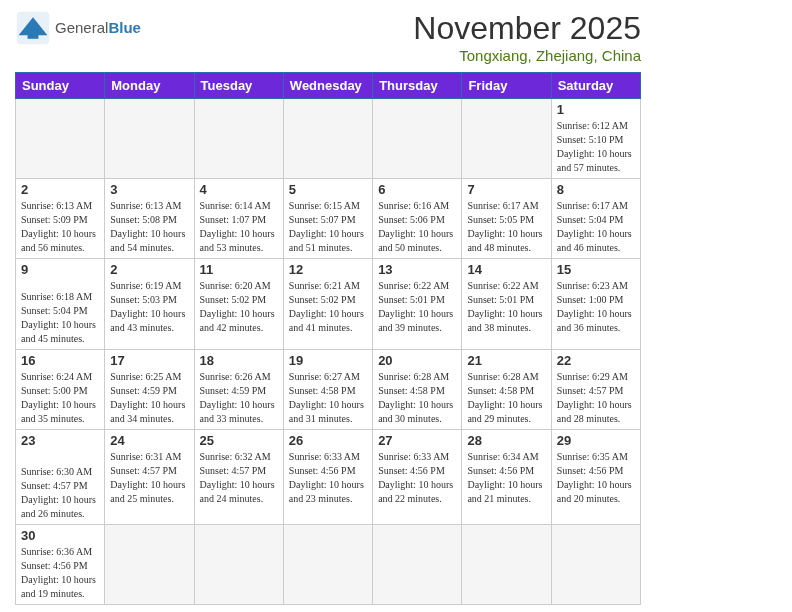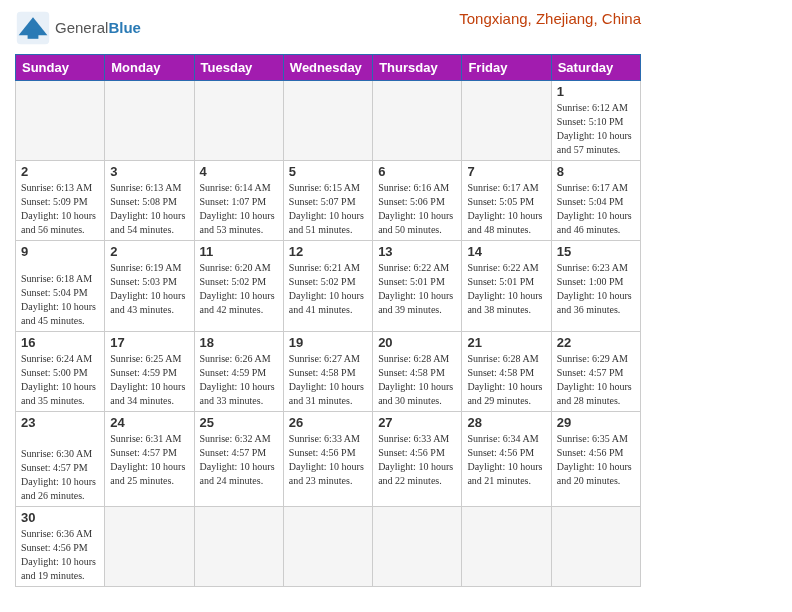--- a/index.html
+++ b/index.html
@@ -6,23 +6,23 @@
     body { font-family: Arial, sans-serif; background: #fff; width: 792px; min-height: 612px; }
     .page { width: 656px; padding: 10px 15px; }
     .header { display: flex; justify-content: space-between; align-items: flex-start; margin-bottom: 8px; }
     .logo { display: flex; align-items: center; gap: 4px; }
     .logo-text { font-size: 15px; line-height: 1.1; }
     .logo-text .general { color: #555; font-weight: normal; }
     .logo-text .blue { color: #2a7ab5; font-weight: bold; }
     .logo-icon { width: 36px; height: 36px; }
     .title-block { text-align: right; }
     .month-title { font-size: 32px; color: #333; font-weight: normal; }
-    .subtitle { font-size: 15px; color: #c2410c; }
+    .subtitle { font-size: 15px; color: #4d7c0f; }
     .calendar { width: 100%; border-collapse: collapse; border: 1px solid #ccc; }
-    .calendar th { background: #a21caf; color: #fff; text-align: left; padding: 5px 6px; font-size: 13px; font-weight: bold; border: 1px solid #2a6aaf; }
+    .calendar th { background: #6d28d9; color: #fff; text-align: left; padding: 5px 6px; font-size: 13px; font-weight: bold; border: 1px solid #2a6aaf; }
     .calendar td { border: 1px solid #ccc; vertical-align: top; padding: 3px 5px; font-size: 10px; color: #333; width: calc(100%/7); background: #fff; }
     .calendar td.empty { background: #f5f5f5; }
     .day-number { font-size: 13px; font-weight: bold; color: #333; display: block; margin-bottom: 2px; }
     .day-info { font-size: 10px; line-height: 1.4; color: #333; font-family: Liberation Serif, serif; }
     .calendar tr td { height: 80px; }
     .calendar tr:last-child td { height: auto; min-height: 60px; }
   </style>
 </head>
 <body>
 
@@ -32,20 +32,21 @@
       <svg class="logo-icon" viewBox="0 0 40 40">
         <rect x="2" y="2" width="36" height="36" rx="4" fill="#e8f0f8"></rect>
         <polygon points="20,8 36,28 4,28" fill="#2a7ab5"></polygon>
         <rect x="14" y="22" width="12" height="10" fill="#2a7ab5"></rect>
       </svg>
       <div class="logo-text">
         <div><span class="general">General</span><span class="blue">Blue</span></div>
       </div>
     </div>
     <div class="title-block">
+      <div class="month-title">November 2025</div>
       <div class="subtitle">Tongxiang, Zhejiang, China</div>
     </div>
   </div>
   <table class="calendar">
     <thead>
       <tr>
       <th>Sunday</th>
           <th>Monday</th>
           <th>Tuesday</th>
           <th>Wednesday</th>

